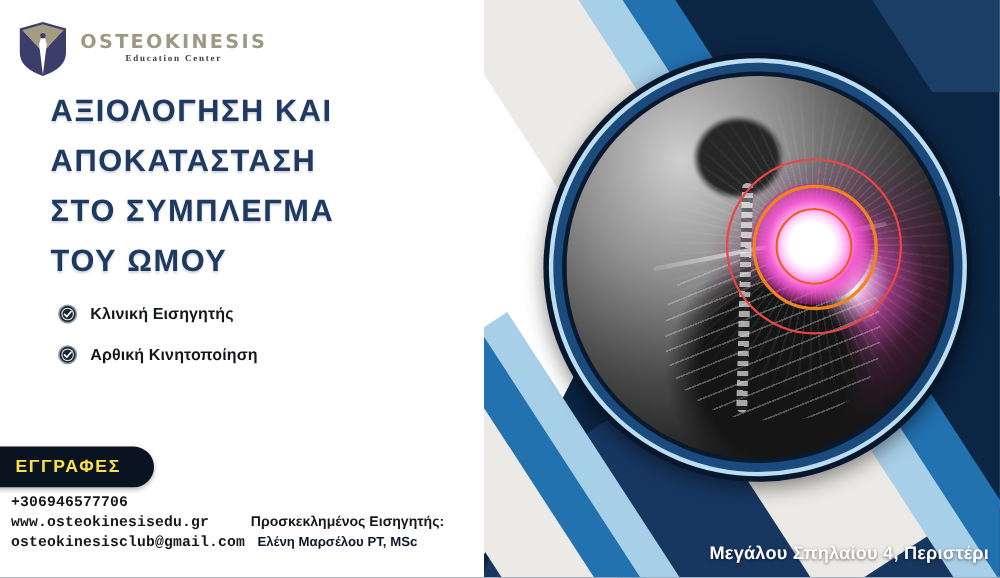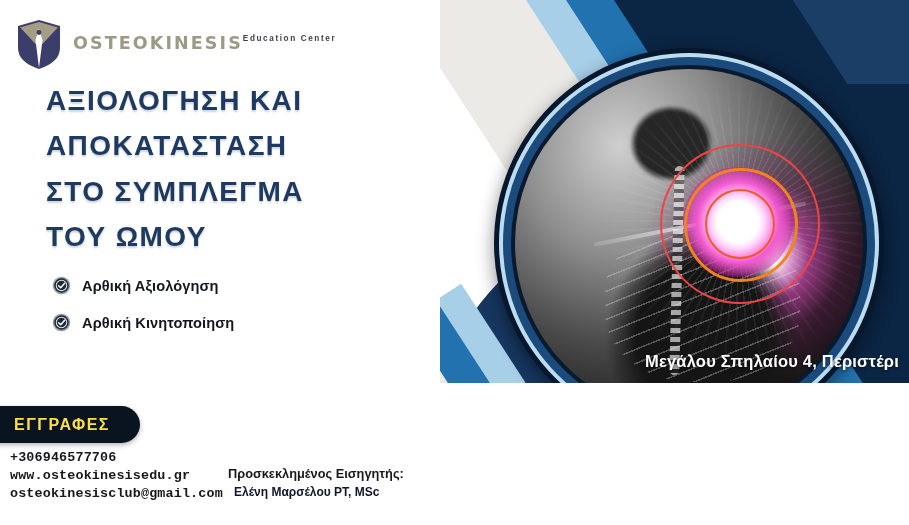--- a/index.html
+++ b/index.html
@@ -5,21 +5,21 @@
 <style>
   html,body{margin:0;padding:0;}
   body{
     width:909px;height:525px;overflow:hidden;background:#ffffff;
     font-family:"Liberation Sans","DejaVu Sans",sans-serif;
     -webkit-font-smoothing:antialiased;
   }
   #poster{position:relative;width:909px;height:525px;overflow:hidden;background:#ffffff;}
 
   
-  .art-panel{position:absolute;left:440px;top:0;width:469px;height:383px;overflow:hidden;background:#ffffff;}
+  .art-panel{position:absolute;left:440px;top:0;width:469px;height:525px;overflow:hidden;background:#ffffff;}
 
   
   .navy-field{
     position:absolute;left:0;top:0;width:469px;height:525px;
     background:#0b2544;
     clip-path:polygon(52% 0%,100% 0%,100% 100%,0% 100%,0% 96%,44% 18%);
   }
   .navy-field-2{
     position:absolute;left:0;top:0;width:469px;height:525px;
     background:#1b3e66;
@@ -102,28 +102,28 @@
   
   .address{
     position:absolute;right:10px;bottom:12px;color:#ffffff;
     font-size:16.5px;font-weight:700;letter-spacing:.2px;white-space:nowrap;
     text-shadow:0 1px 3px rgba(0,0,0,.6);
   }
 
   
   .brand{position:absolute;left:14px;top:18px;display:flex;align-items:center;gap:9px;}
   .brand-mark{width:50px;height:52px;flex:none;}
-  .brand-words{display:flex;flex-direction:row;line-height:1;justify-content:space-between;}
+  .brand-words{display:flex;flex-direction:column;line-height:1;justify-content:space-between;}
   .brand-name{
     font-size:17.5px;font-weight:700;color:#9d9a84;letter-spacing:2.1px;
     font-family:"DejaVu Sans",sans-serif;
   }
   .brand-sub{
     margin-top:0;font-size:8.2px;font-weight:700;color:#3c4247;letter-spacing:1.6px;
-    text-align:center;font-family:Liberation Sans, sans-serif;
+    text-align:center;font-family:Liberation Serif, serif;
   }
 
   .headline{position:absolute;left:46px;top:78px;width:400px;}
   .headline div{
     font-size:28px;font-weight:800;color:#1e3a61;letter-spacing:1.4px;
     line-height:1.62;white-space:nowrap;
     text-shadow:0 2px 2px rgba(120,130,145,.35);
   }
 
   .features{position:absolute;left:52px;top:276px;display:flex;flex-direction:column;gap:18px;}
@@ -213,21 +213,21 @@
 
   <div class="features">
     <div class="feature">
       <svg class="badge" viewBox="0 0 20 20">
         <circle cx="10" cy="10" r="9.2" fill="#8e9aa6"></circle>
         <circle cx="10" cy="10" r="7.6" fill="#1d2733"></circle>
         <circle cx="10" cy="10" r="6" fill="#e8eef3"></circle>
         <circle cx="10" cy="10" r="5" fill="#1d2733"></circle>
         <path d="M7 10.2 L9.2 12.4 L13.3 7.6" stroke="#ffffff" stroke-width="1.6" fill="none" stroke-linecap="round" stroke-linejoin="round"></path>
       </svg>
-      <span class="feature-label">Αρθική Αξιολόγηση</span>
+      <span class="feature-label">Κλινική Εισηγητής</span>
     </div>
     <div class="feature">
       <svg class="badge" viewBox="0 0 20 20">
         <circle cx="10" cy="10" r="9.2" fill="#8e9aa6"></circle>
         <circle cx="10" cy="10" r="7.6" fill="#1d2733"></circle>
         <circle cx="10" cy="10" r="6" fill="#e8eef3"></circle>
         <circle cx="10" cy="10" r="5" fill="#1d2733"></circle>
         <path d="M7 10.2 L9.2 12.4 L13.3 7.6" stroke="#ffffff" stroke-width="1.6" fill="none" stroke-linecap="round" stroke-linejoin="round"></path>
       </svg>
       <span class="feature-label">Αρθική Κινητοποίηση</span>

